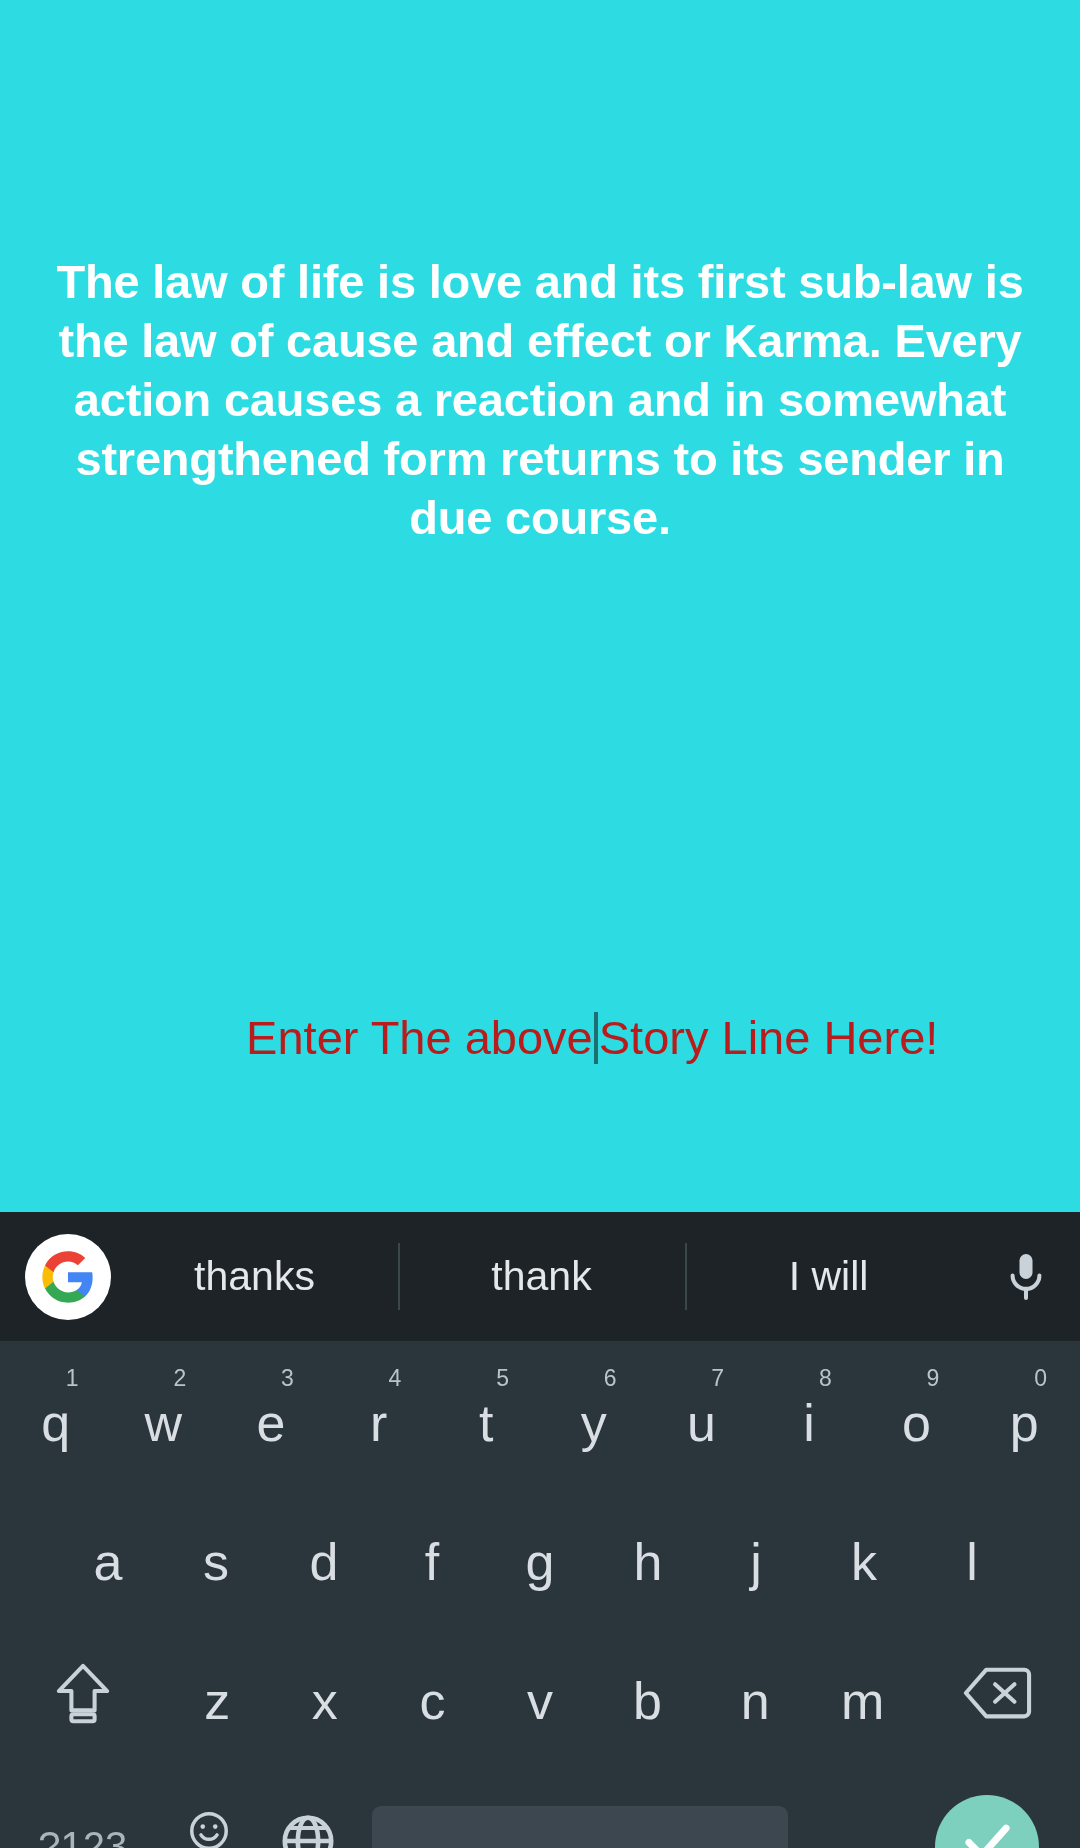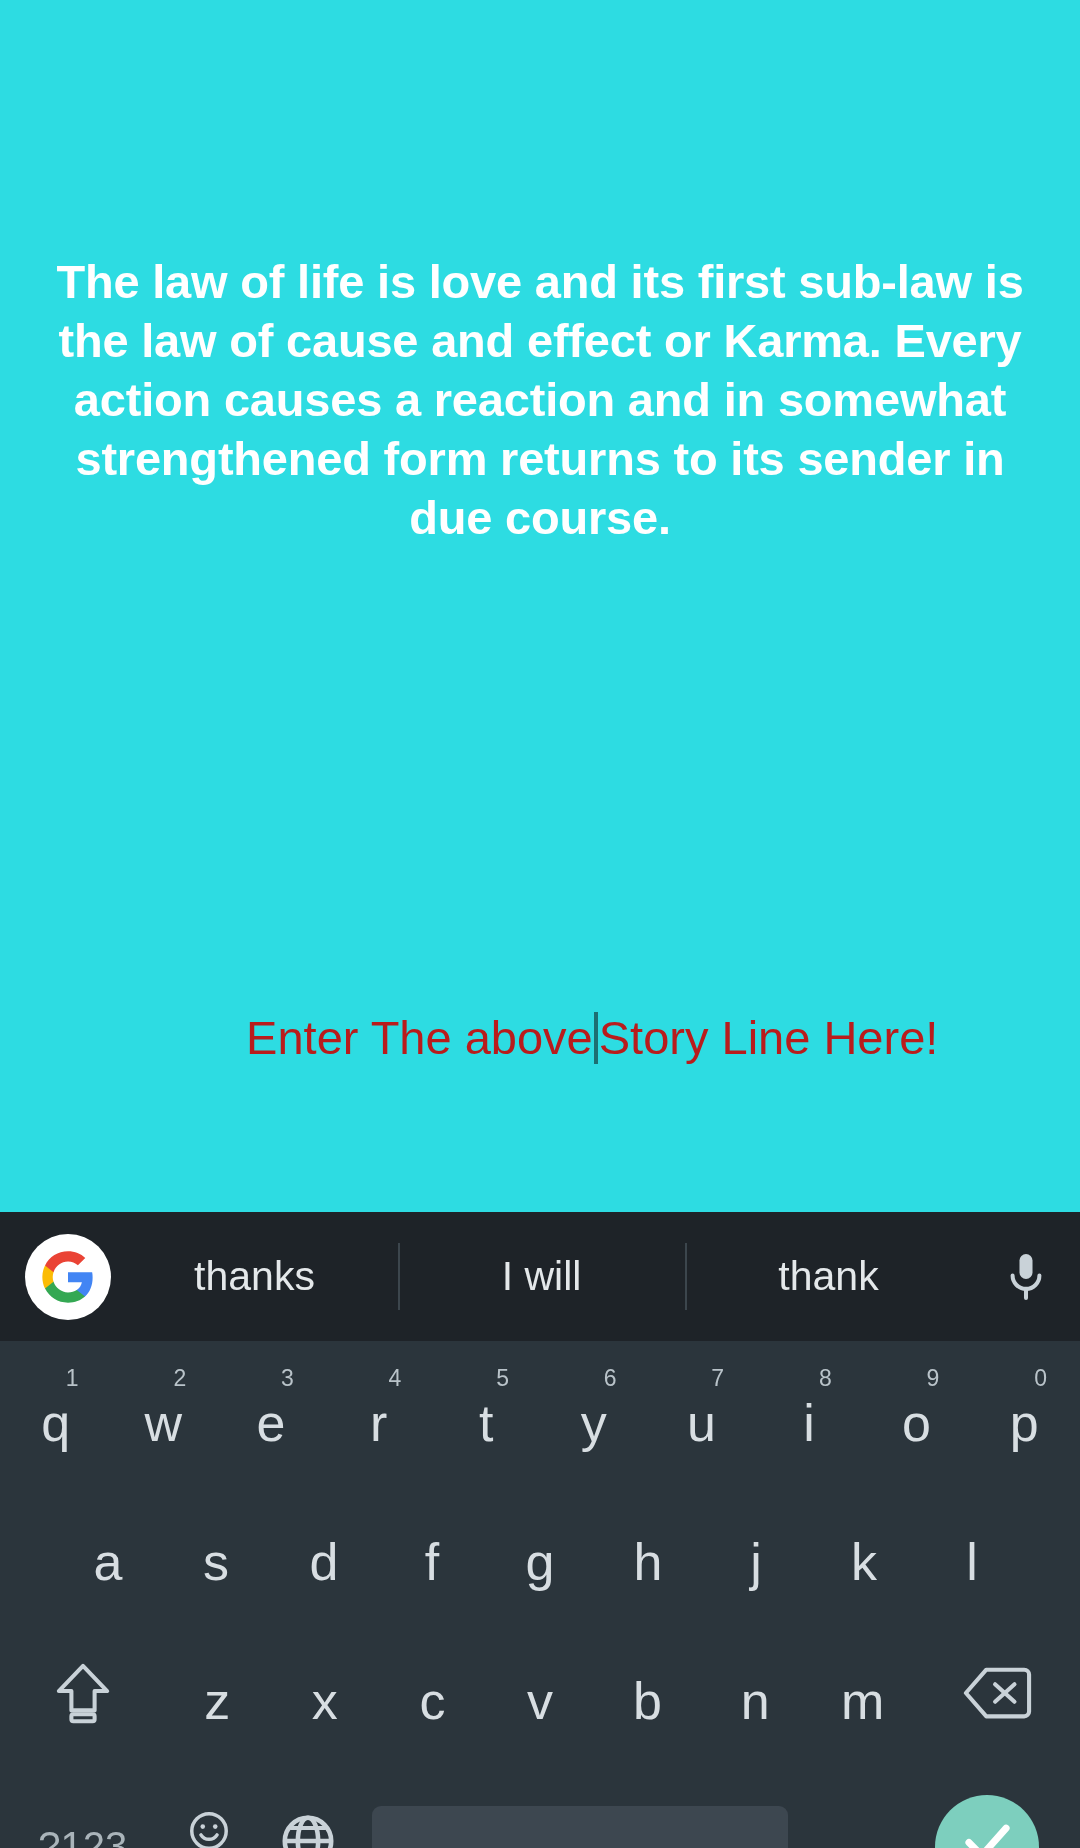--- a/index.html
+++ b/index.html
@@ -244,22 +244,22 @@
         <svg width="56" height="56" viewBox="0 0 48 48" aria-hidden="true">
           <path fill="#4285F4" d="M45.1 24.5c0-1.6-.1-3.1-.4-4.5H24v8.5h11.9c-.5 2.8-2.1 5.1-4.4 6.7v5.6h7.1c4.2-3.8 6.5-9.5 6.5-16.3z"></path>
           <path fill="#34A853" d="M24 46c5.9 0 10.9-2 14.6-5.3l-7.1-5.6c-2 1.3-4.5 2.1-7.5 2.1-5.8 0-10.6-3.9-12.4-9.1H4.3v5.8C8 41.3 15.4 46 24 46z"></path>
           <path fill="#FBBC05" d="M11.6 28.1c-.5-1.3-.7-2.7-.7-4.1s.3-2.8.7-4.1v-5.8H4.3C2.8 17 2 20.4 2 24s.8 7 2.3 9.9l7.3-5.8z"></path>
           <path fill="#EA4335" d="M24 10.7c3.3 0 6.2 1.1 8.5 3.3l6.3-6.3C34.9 4.1 29.9 2 24 2 15.4 2 8 6.7 4.3 14.1l7.3 5.8c1.8-5.2 6.6-9.2 12.4-9.2z"></path>
         </svg>
       </div>
 
       <div class="suggestions">
         <div class="suggestion">thanks</div>
+        <div class="suggestion">thank</div>
         <div class="suggestion">I will</div>
-        <div class="suggestion">thank</div>
       </div>
 
       <div class="mic-key">
         <svg width="46" height="56" viewBox="0 0 24 28" aria-hidden="true">
           <rect x="8.6" y="2" width="6.8" height="13" rx="3.4" fill="#c9d2d8"></rect>
           <path d="M5 13.2a7 7 0 0 0 14 0" fill="none" stroke="#c9d2d8" stroke-width="2.1" stroke-linecap="round"></path>
           <line x1="12" y1="20.4" x2="12" y2="25" stroke="#c9d2d8" stroke-width="2.1" stroke-linecap="round"></line>
         </svg>
       </div>
     </div>

